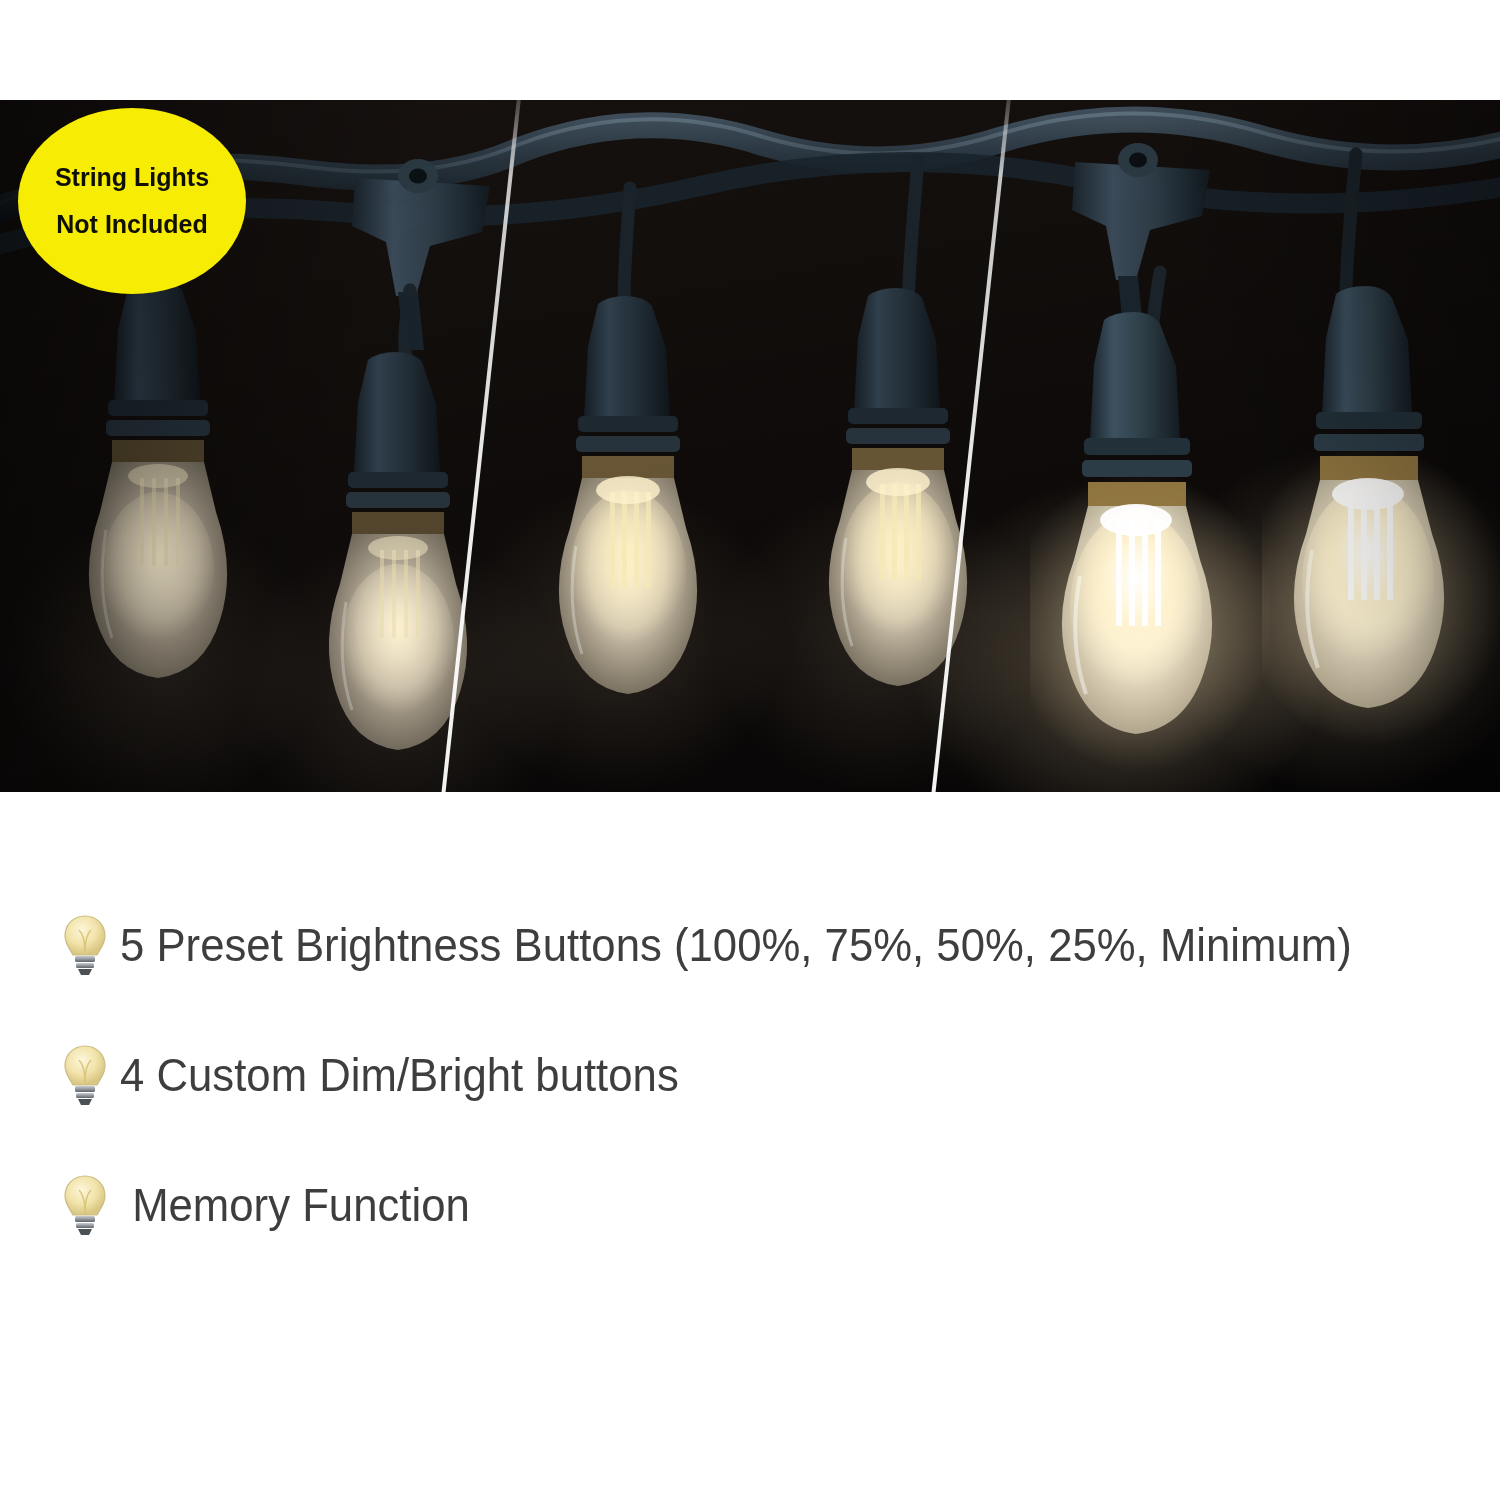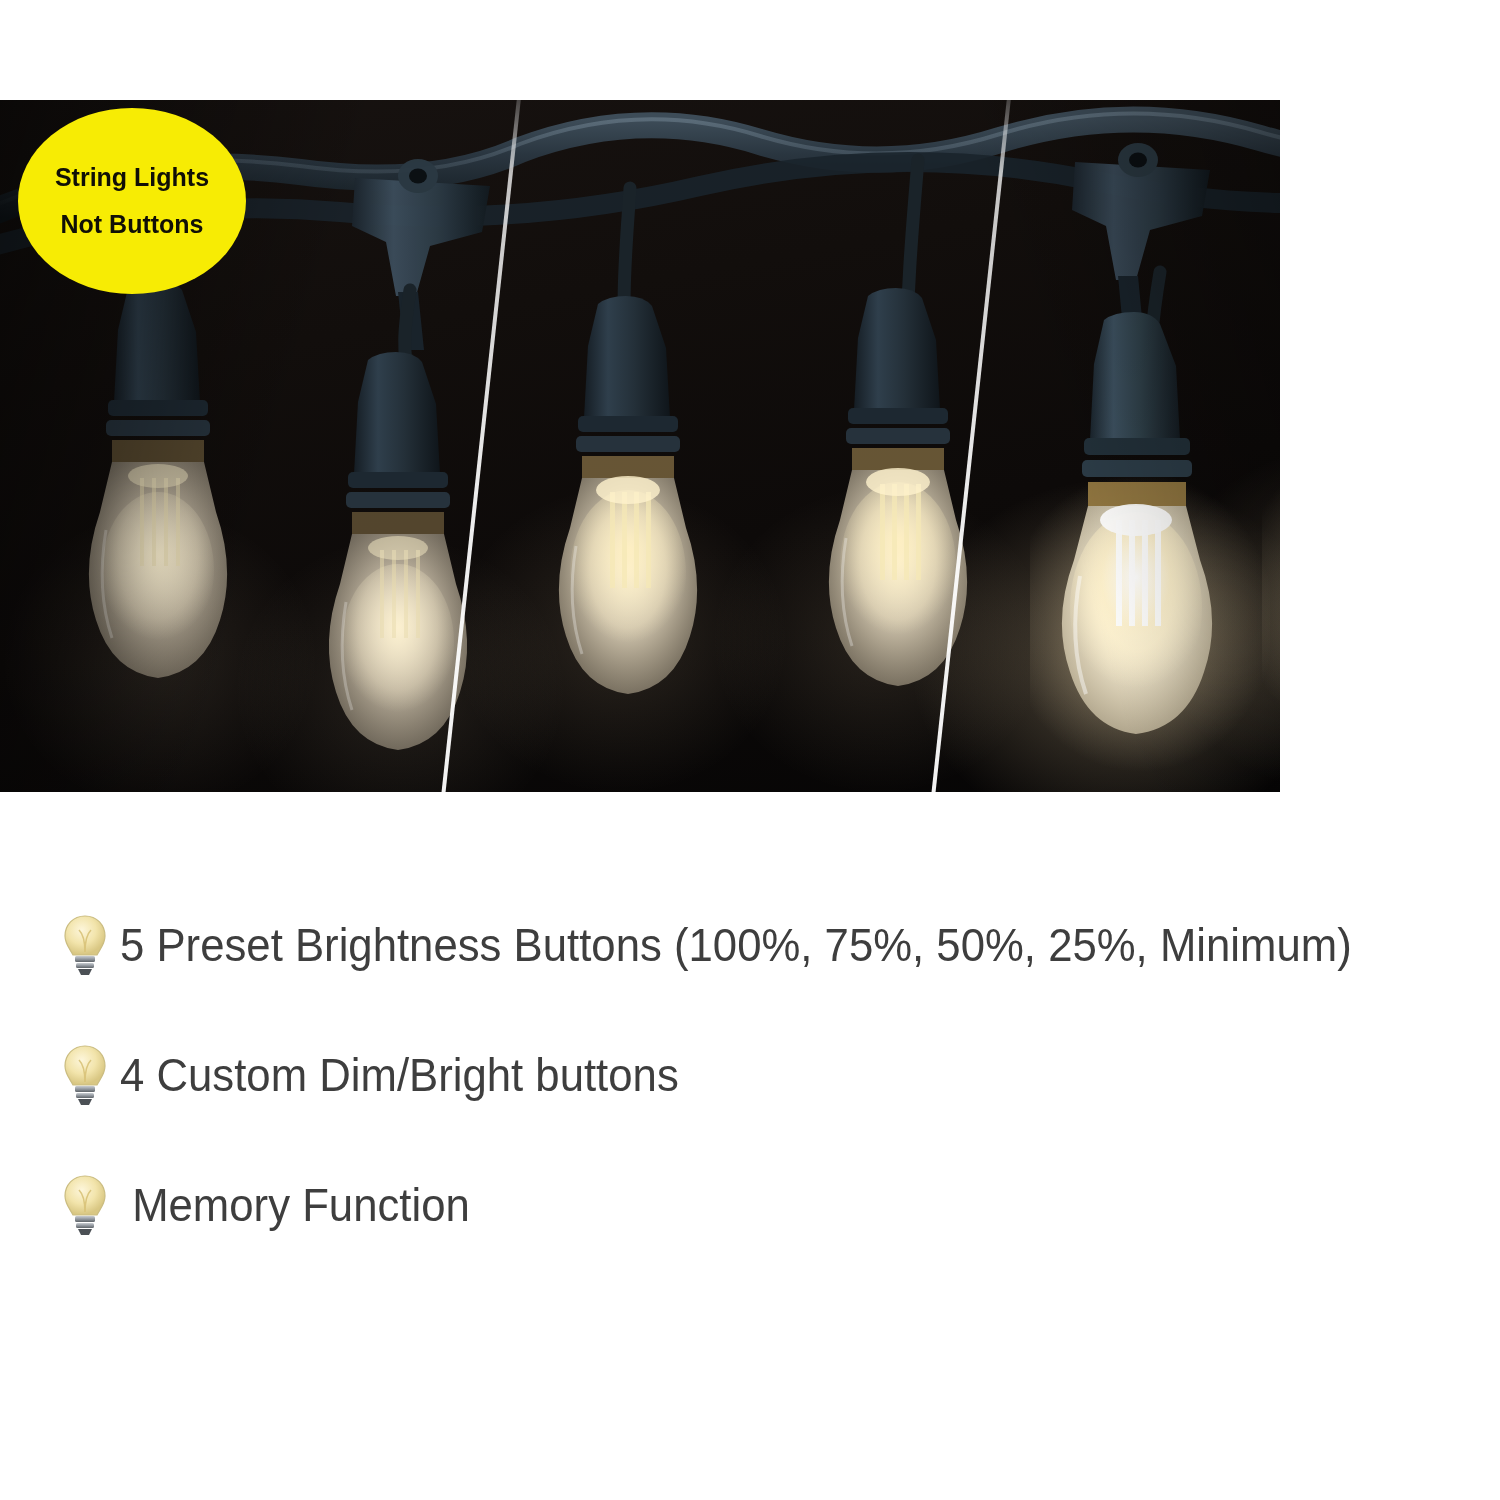--- a/index.html
+++ b/index.html
@@ -12,21 +12,21 @@
     height: 1500px;
     font-family: "Liberation Sans", sans-serif;
     overflow: hidden;
   }
 
   
   .photo-panel {
     position: absolute;
     left: 0;
     top: 100px;
-    width: 1280px;
+    width: 1500px;
     height: 692px;
     background: #0a0807;
     overflow: hidden;
   }
 
   
   .photo-bg {
     position: absolute;
     inset: 0;
     background:
@@ -338,21 +338,21 @@
     </svg>
   </div>
 
   <div class="photo-bg2"></div>
 
   <div class="divider d1"></div>
   <div class="divider d2"></div>
 
   <div class="badge">
     <div class="badge-line">String Lights</div>
-    <div class="badge-line">Not Buttons</div>
+    <div class="badge-line">Not Included</div>
   </div>
 </div>
 
 <div class="features">
 
   <div class="feature-row">
     <span class="bulb-icon">
       <svg viewBox="0 0 50 66" width="50" height="66">
         <defs>
           <radialGradient id="bi1" cx="42%" cy="36%" r="62%">

